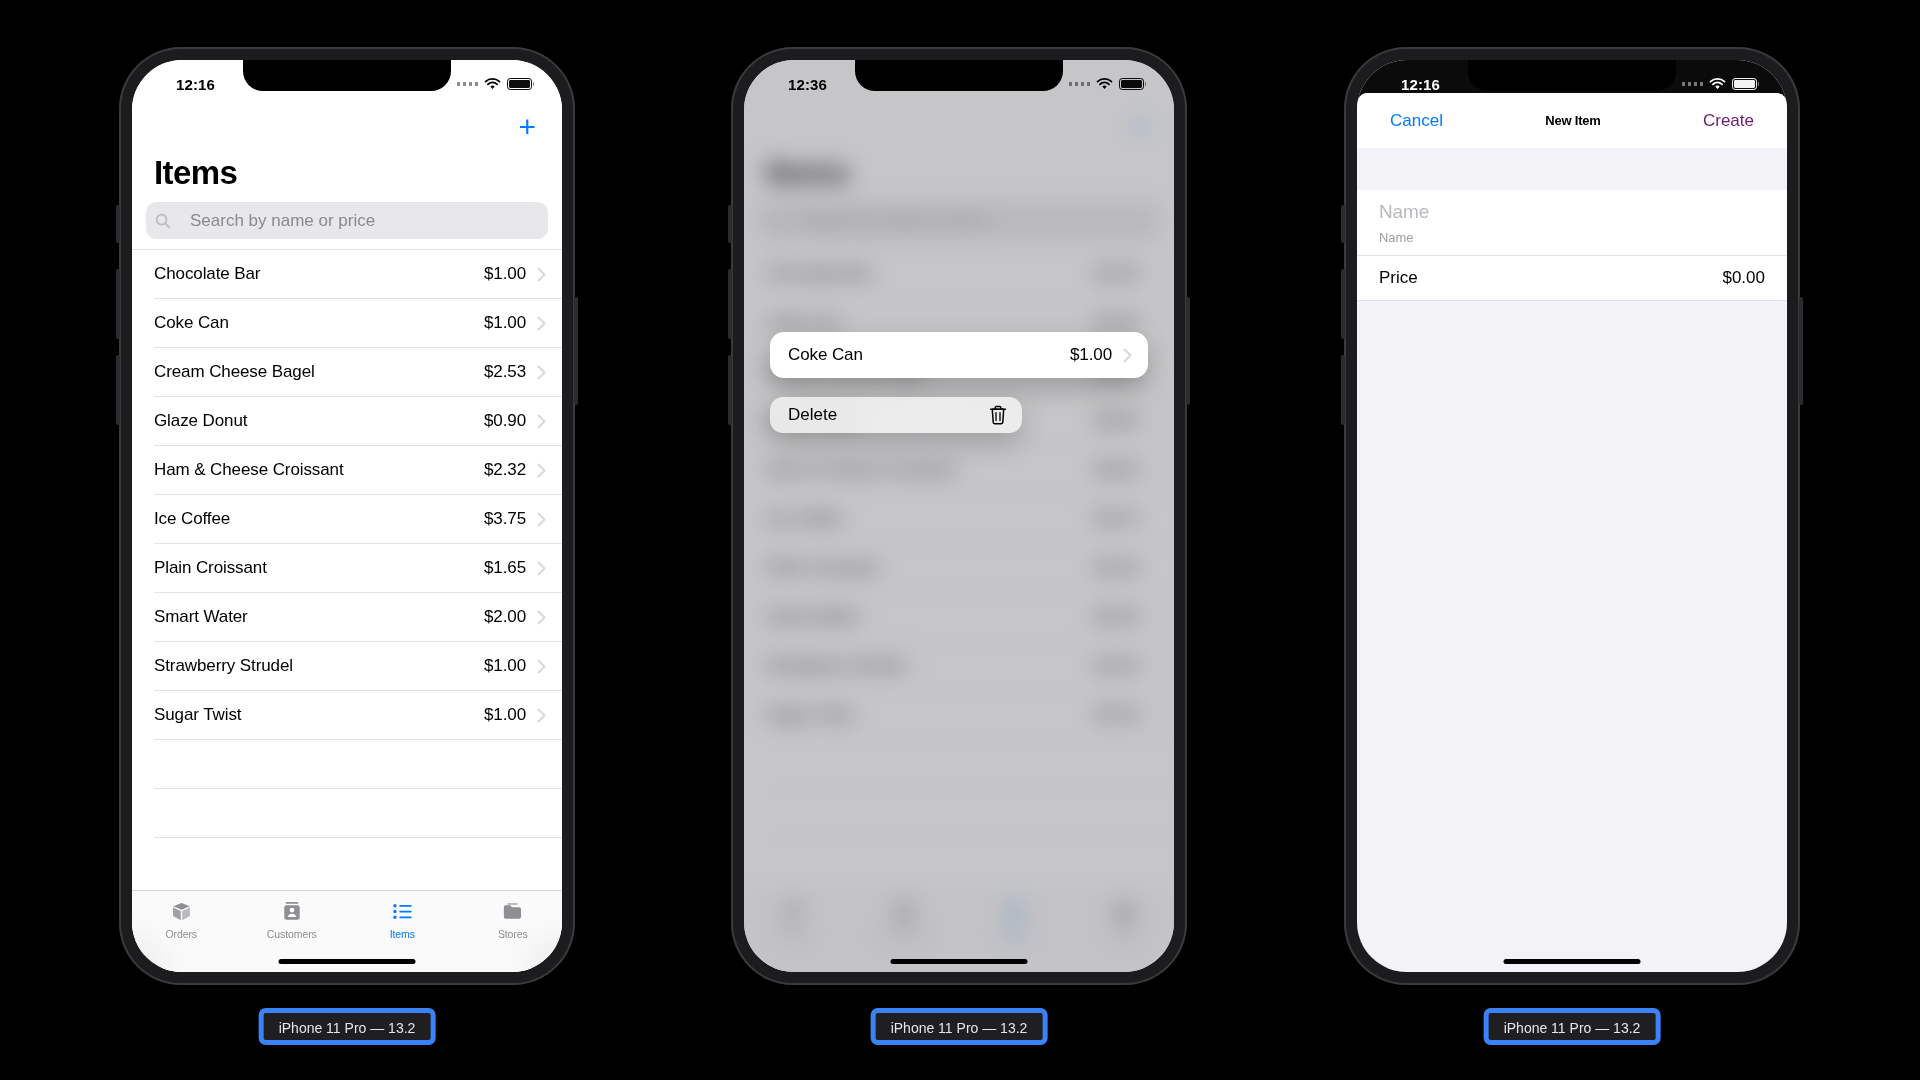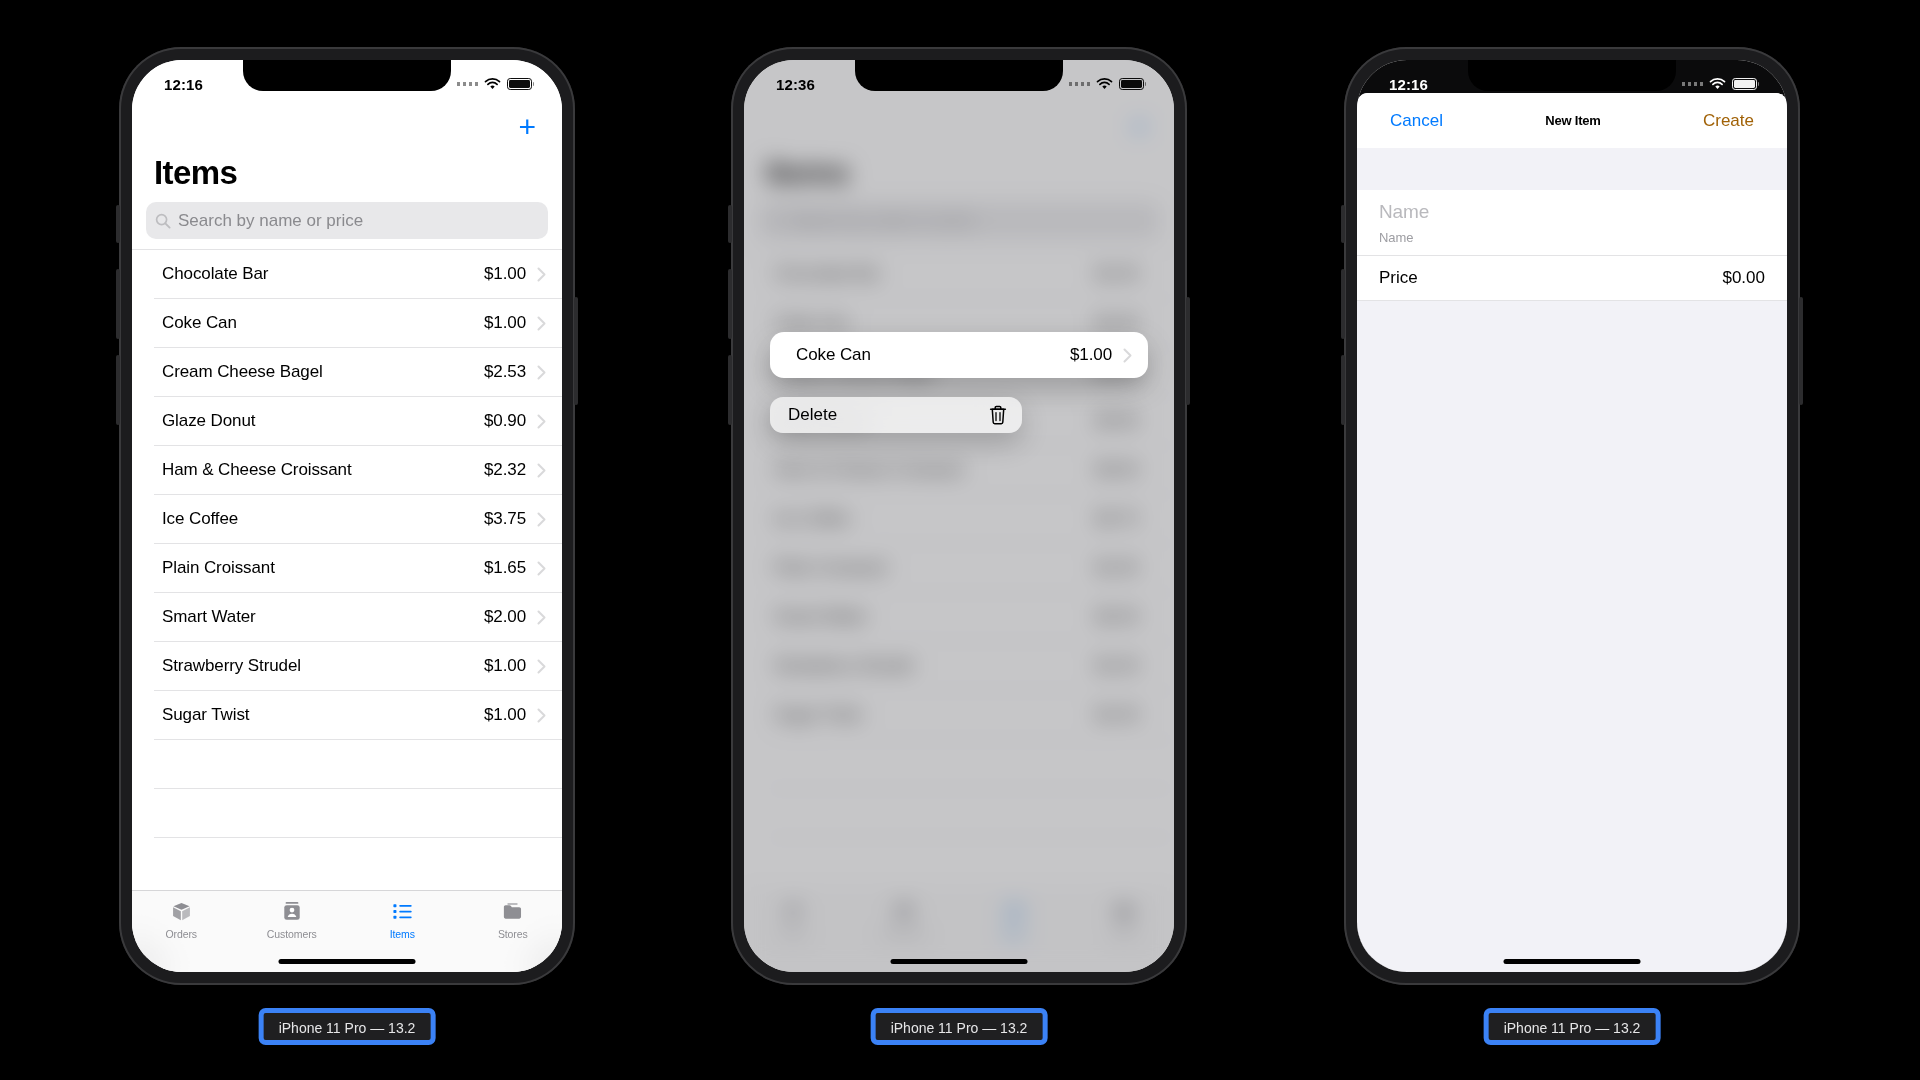--- a/index.html
+++ b/index.html
@@ -53,21 +53,21 @@
     top: 0;
     width: 208px; height: 31px;
     background: #000;
     border-bottom-left-radius: 20px;
     border-bottom-right-radius: 20px;
     z-index: 60;
   }
 
   
   .statusbar {
-    position: absolute; top: 0; left: 0; right: 0;
+    position: absolute; top: 0; left: 12px; right: 0;
     height: 44px;
     display: flex; align-items: center;
     justify-content: space-between;
     padding: 0 30px 0 32px;
     z-index: 55;
     font-size: 15px;
     font-weight: bold;
     color: #000;
     letter-spacing: 0.1px;
   }
@@ -101,33 +101,33 @@
     color: #007aff; font-size: 30px; font-weight: 300; line-height: 1;
     cursor: pointer;
   }
   .big-title {
     font-size: 33px; font-weight: bold; color: #000;
     padding: 12px 22px 6px 22px; letter-spacing: -0.6px;
   }
   .search-wrap { padding: 4px 14px 10px 14px; }
   .search-field {
     background: #e8e8ea; border-radius: 10px; height: 37px;
-    display: flex; align-items: center; gap: 7px; padding: 0 9px;
+    display: flex; align-items: center; gap: 19px; padding: 0 9px;
   }
   .search-field .mag { width: 16px; height: 16px; flex: none; opacity: .45; }
   .search-ph { color: #8a8a8e; font-size: 17px; }
   .list { border-top: 1px solid #e3e3e5; flex: 1; overflow: hidden; }
   .row {
     display: flex; align-items: center;
     height: 49px;
     margin-left: 22px;
     padding-right: 16px;
     border-bottom: 1px solid #e3e3e5;
   }
-  .row-name { flex: 1; font-size: 17px; color: #000; letter-spacing: -0.1px; margin-left: 8px; }
+  .row-name { flex: 1; font-size: 17px; color: #000; letter-spacing: -0.1px; }
   .row-price { font-size: 17px; color: #000; letter-spacing: -0.1px; }
   .chev {
     width: 9px; height: 15px; margin-left: 11px; flex: none;
     opacity: .32;
   }
   .row-empty { height: 49px; margin-left: 22px; border-bottom: 1px solid #e3e3e5; }
   .tabbar {
     height: 82px; background: #f9f9f9cc;
     backdrop-filter: blur(18px);
     border-top: 1px solid #d6d6d8;
@@ -181,21 +181,21 @@
     border-top-left-radius: 11px; border-top-right-radius: 11px;
     overflow: hidden;
   }
   .sheet-nav {
     height: 55px; background: #fff;
     display: flex; align-items: center; justify-content: space-between;
     padding: 0 33px;
   }
   .sheet-cancel { color: #007aff; font-size: 17px; cursor: pointer; }
   .sheet-title { font-size: 13px; font-weight: bold; color: #000; letter-spacing: -0.2px; }
-  .sheet-create { color: #a16207; font-size: 17px; cursor: pointer; }
+  .sheet-create { color: #701a75; font-size: 17px; cursor: pointer; }
   .form-gap { height: 42px; background: #f2f2f7; }
   .form-group { background: #fff; }
   .form-row-name { padding: 11px 22px 10px 22px; border-bottom: 1px solid #e3e3e5; }
   .name-input { font-size: 19px; color: #b9b9bd; letter-spacing: -0.1px; }
   .name-label { font-size: 13px; color: #9d9da2; margin-top: 7px; letter-spacing: -0.1px; }
   .form-row-price {
     display: flex; align-items: center; justify-content: space-between;
     padding: 0 22px; height: 45px;
     font-size: 17px; color: #000;
     border-bottom: 1px solid #e3e3e5;

